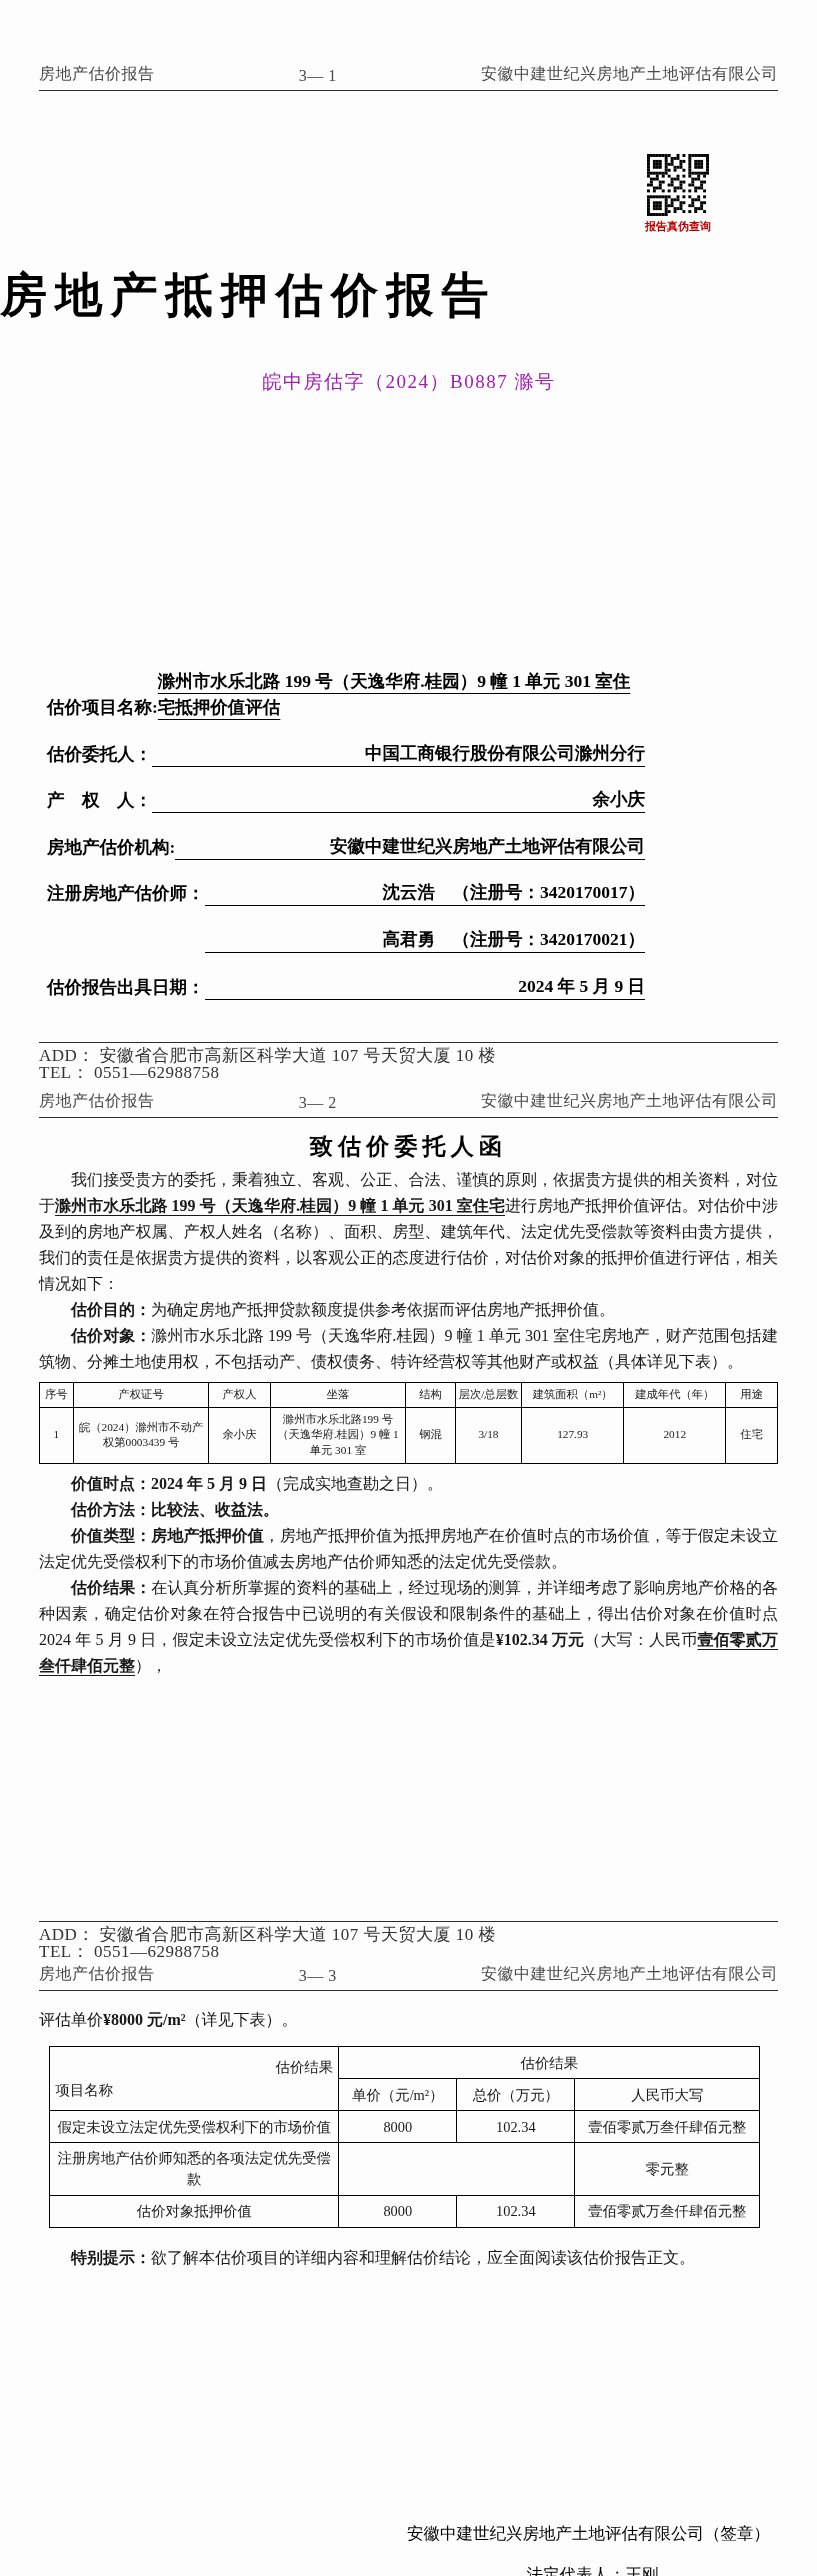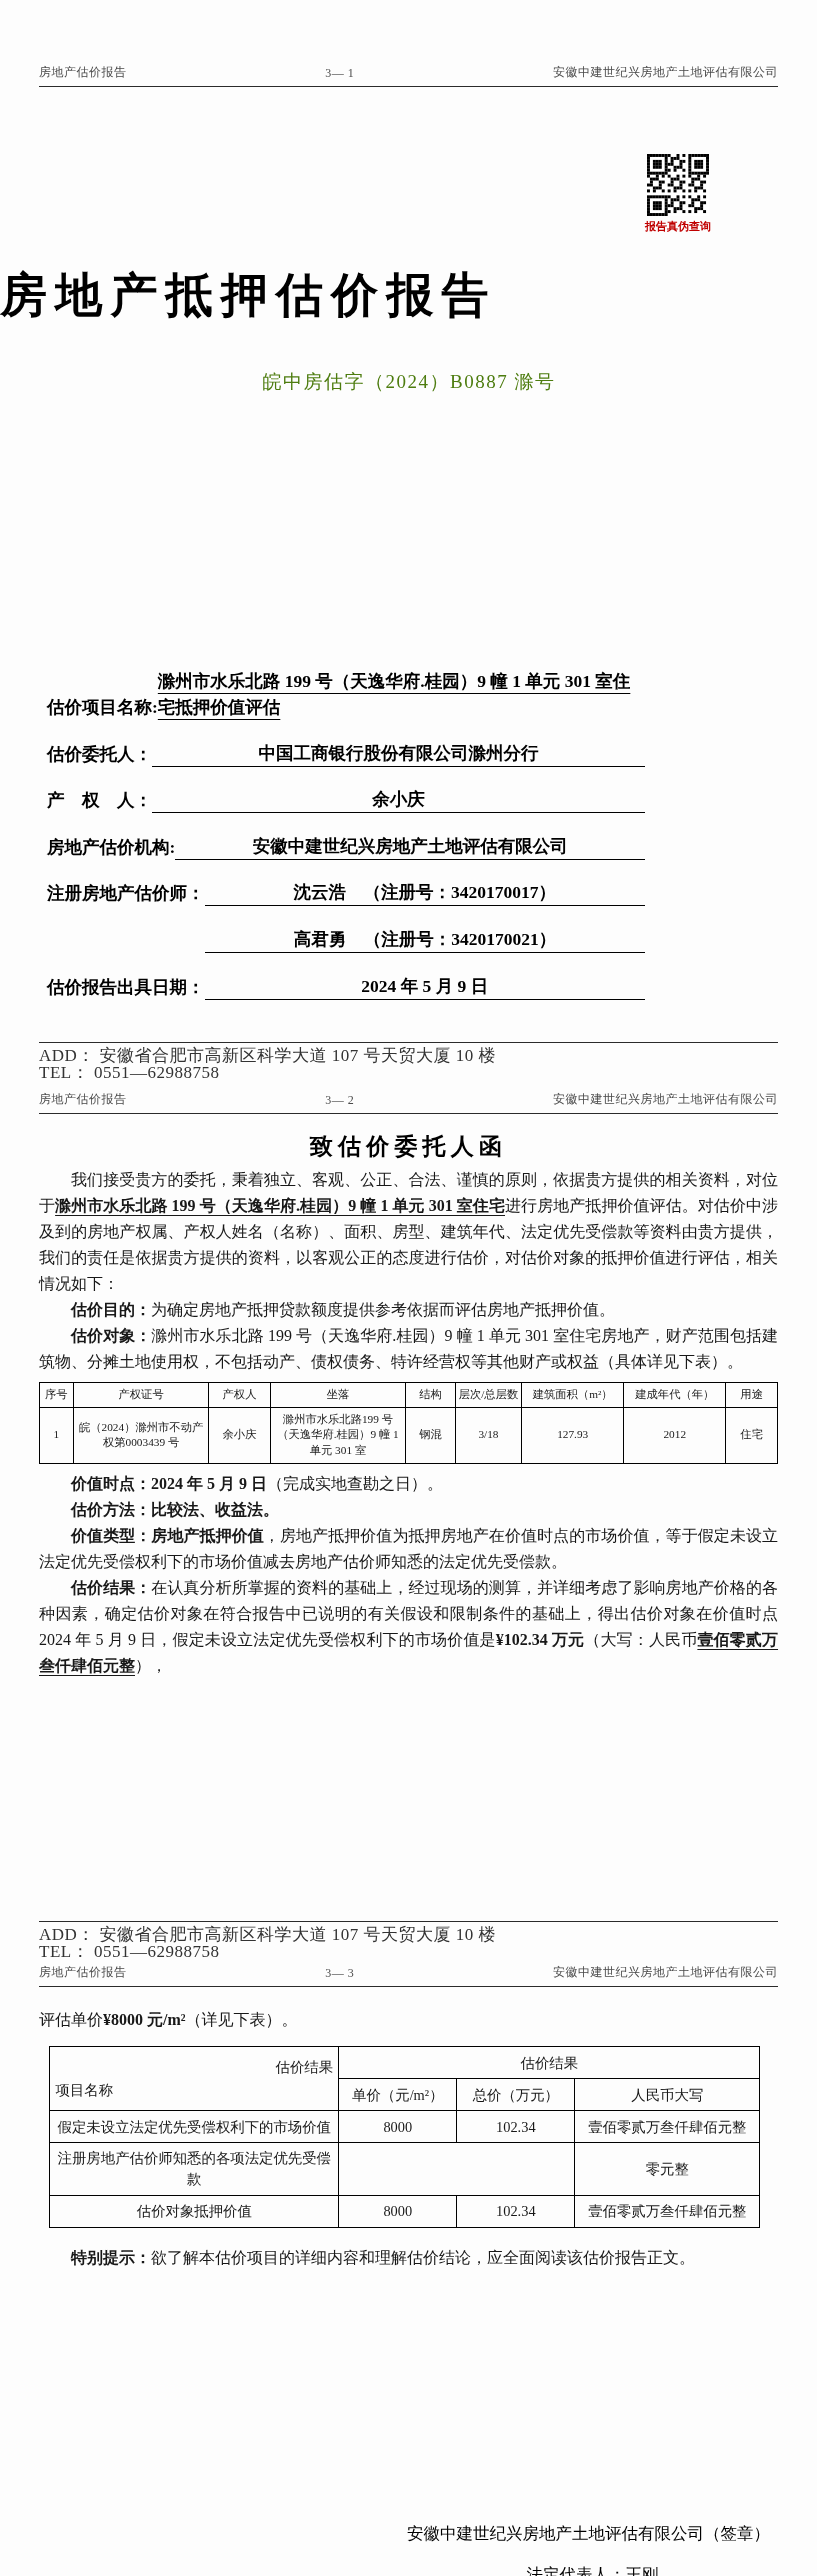--- a/index.html
+++ b/index.html
@@ -10,21 +10,21 @@
     margin:0 auto;
     background:#fdfdfd;
     font-family:"Liberation Serif","DejaVu Serif",serif;
     color:#1c1c1c;
     overflow:hidden;
   }
   
   .page-header{
     position:absolute;left:39px;width:739px;
     display:flex;justify-content:space-between;align-items:flex-end;
-    font-size:12px;color:#4a4a4a;letter-spacing:0.5px;
+    font-size:16px;color:#4a4a4a;letter-spacing:0.5px;
     padding-bottom:5.2px;border-bottom:1px solid #2b2b2b;
   }
   #hdr1{top:64px}
   #hdr2{top:1091px}
   #hdr3{top:1964px}
   .page-footer{
     position:absolute;left:39px;width:739px;
     border-top:1px solid #2b2b2b;padding-top:4.1px;
     font-size:17px;color:#333;line-height:17px;letter-spacing:0.5px;
   }
@@ -34,30 +34,30 @@
   .qr-block{position:absolute;top:154px;left:645px;width:66px;text-align:center;}
   .qr-box{width:62px;height:62px;margin:0 auto;background:#fff;}
   .qr-box svg{width:62px;height:62px;display:block;fill:#000;}
   .qr-caption{color:#c00000;font-size:11px;font-weight:700;margin-top:3.1px;white-space:nowrap;}
   .main-title{
     position:absolute;top:264px;left:0;width:100%;
     text-align:left;font-size:47px;font-weight:700;letter-spacing:8.2px;color:#000;
   }
   .doc-no{
     position:absolute;top:369px;left:0;width:100%;
-    text-align:center;font-size:19px;letter-spacing:1.5px;color:#4d7c0f;
+    text-align:center;font-size:19px;letter-spacing:1.5px;color:#a21caf;
   }
   .form-block{
     position:absolute;top:668px;left:47px;width:598px;
     font-size:17.5px;font-weight:700;color:#000;
   }
   .form-row{display:flex;align-items:flex-end;margin-bottom:19.6px;line-height:26px;}
   .form-label{white-space:pre;}
   .form-spacer{width:158px;}
-  .form-value{flex:1;border-bottom:1px solid #000;text-align:center;}
+  .form-value{flex:1;border-bottom:1px solid #000;text-align:right;}
   .form-value.left{
     text-align:left;border-bottom:none;
     text-decoration:underline;text-decoration-thickness:1px;text-underline-offset:6.2px;
   }
   
   .p2{
     position:absolute;top:1131px;left:39px;width:739px;
     font-size:16px;line-height:26px;text-align:justify;color:#181818;
   }
   .letter-title{text-align:center;font-size:23px;font-weight:700;letter-spacing:5.2px;line-height:32px;margin-bottom:4px;color:#000;}

